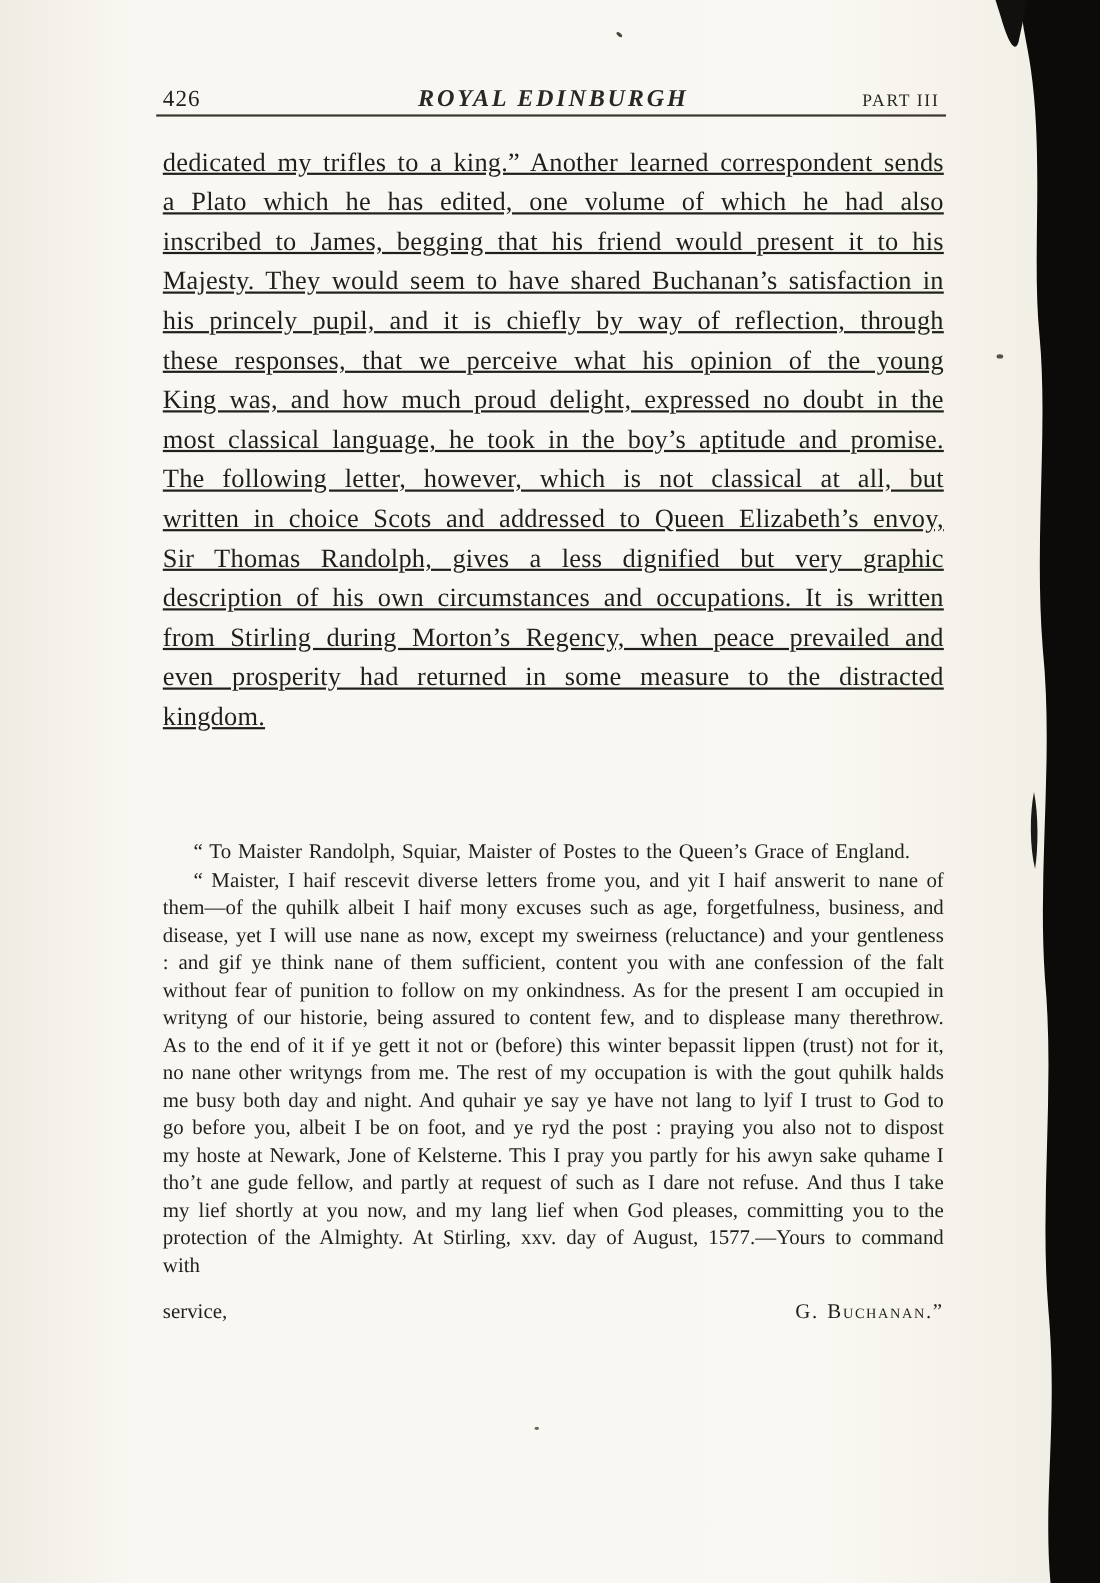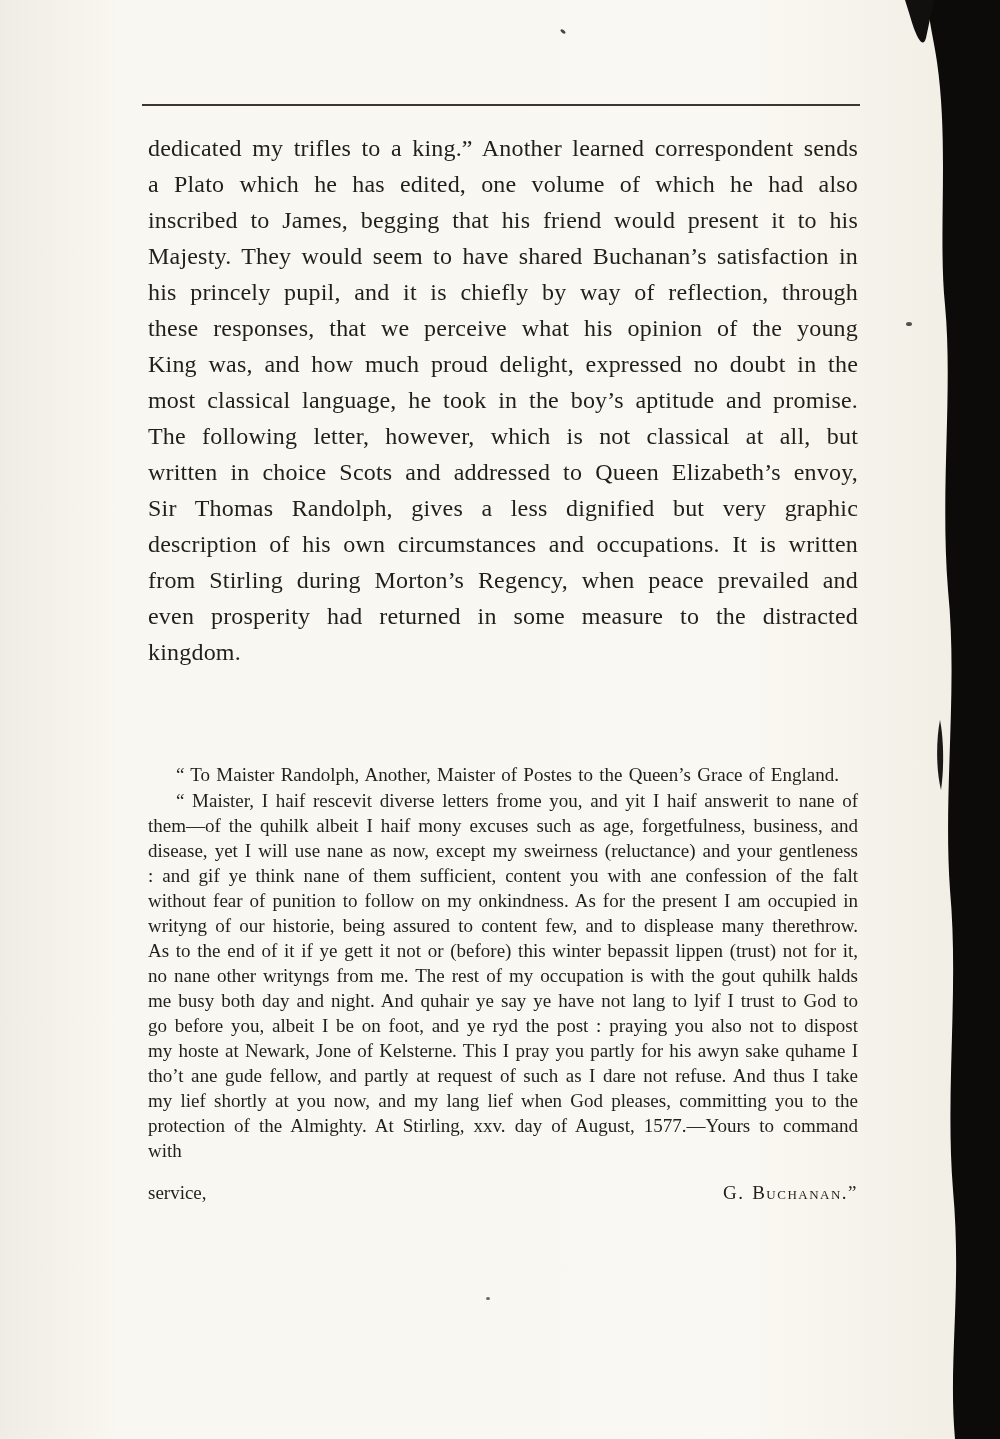--- a/index.html
+++ b/index.html
@@ -66,20 +66,21 @@
     position: absolute;
     top: 130px;
     left: 0;
     width: 710px;
     margin: 0;
     font-size: 24px;
     line-height: 36px;
     text-align: justify;
     word-spacing: 3px;
     letter-spacing: 0.2px;
+    text-decoration: underline;
   }
   
   .letter {
     position: absolute;
     top: 762px;
     left: 0;
     width: 710px;
     font-size: 19px;
     line-height: 25px;
     word-spacing: 1.5px;
@@ -129,27 +130,32 @@
   .speck-2 { left: 906px; top: 322px; width: 6px; height: 4px; background: #55514a; }
   .speck-3 { left: 486px; top: 1297px; width: 4px; height: 3px; background: #6b675f; }
 </style>
 </head>
 <body>
 
 <div class="page">
 
   <div class="content">
 
+    <div class="header">
+      <span class="page-number">426</span>
+      <span class="running-title">ROYAL EDINBURGH</span>
+      <span class="part-label">PART III</span>
+    </div>
 
     <div class="header-rule"></div>
 
     <p class="body-para">dedicated my trifles to a king.”  Another learned correspondent sends a Plato which he has edited, one volume of which he had also inscribed to James, begging that his friend would present it to his Majesty.  They would seem to have shared Buchanan’s satisfaction in his princely pupil, and it is chiefly by way of reflection, through these responses, that we perceive what his opinion of the young King was, and how much proud delight, expressed no doubt in the most classical language, he took in the boy’s aptitude and promise.  The following letter, however, which is not classical at all, but written in choice Scots and addressed to Queen Elizabeth’s envoy, Sir Thomas Randolph, gives a less dignified but very graphic description of his own circumstances and occupations.  It is written from Stirling during Morton’s Regency, when peace prevailed and even prosperity had returned in some measure to the distracted kingdom.</p>
 
     <div class="letter">
-      <p class="salutation">“ To Maister Randolph, Another, Maister of Postes to the Queen’s Grace of England.</p>
+      <p class="salutation">“ To Maister Randolph, Squiar, Maister of Postes to the Queen’s Grace of England.</p>
       <p class="letter-body"><span>“ Maister, I haif rescevit diverse letters frome you, and yit I haif answerit to nane of them—of the quhilk albeit I haif mony excuses such as age, forgetfulness, business, and disease, yet I will use nane as now, except my sweirness (reluctance) and your gentleness : and gif ye think nane of them sufficient, content you with ane confession of the falt without fear of punition to follow on my onkindness.  As for the present I am occupied in writyng of our historie, being assured to content few, and to displease many therethrow.  As to the end of it if ye gett it not or (before) this winter bepassit lippen (trust) not for it, no nane other writyngs from me.  The rest of my occupation is with the gout quhilk halds me busy both day and night.  And quhair ye say ye have not lang to lyif I trust to God to go before you, albeit I be on foot, and ye ryd </span><span class="italic">the post</span><span> :  praying you also not to </span><span class="italic">dispost</span><span> my hoste at Newark, Jone of Kelsterne.  This I pray you partly for his awyn sake quhame I tho’t ane gude fellow, and partly at request of such as I dare not refuse.  And thus I take my lief shortly at you now, and my lang lief when God pleases, committing you to the protection of the Almighty.  At Stirling, xxv. day of August, 1577.—Yours to command with</span></p>
       <div class="signature-line">
         <span>service,</span>
         <span class="signature">G. Buchanan.”</span>
       </div>
     </div>
 
 
   </div>
 

